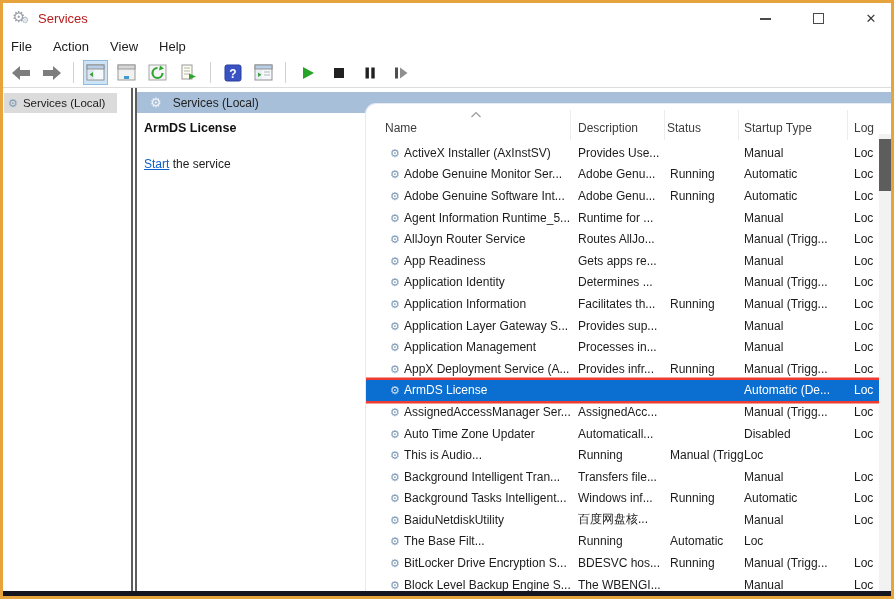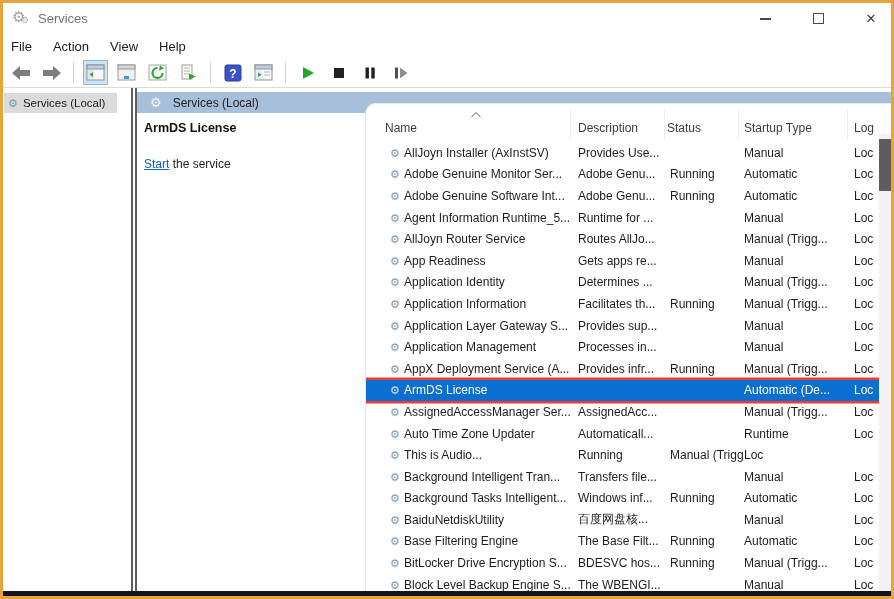--- a/index.html
+++ b/index.html
@@ -15,21 +15,21 @@
     background:#fff; overflow:hidden;
   }
   
   .titlebar {
     position:absolute; top:0; left:0; right:0; height:31px;
     display:flex; align-items:center; padding-left:9px;
   }
   .title-gear { position:relative; width:20px; height:18px; }
   .title-gear .g1 { position:absolute; left:0; top:-2px; font-size:15px; color:#9aa0a8; }
   .title-gear .g2 { position:absolute; left:9px; top:5px; font-size:9px; color:#aeb6c2; }
-  .window-title { font-size:13px; color:#737373; margin-left:6px; }
+  .window-title { font-size:13px; color:#b91c1c; margin-left:6px; }
   .win-controls { margin-left:auto; display:flex; align-items:center; gap:37px; margin-right:12px; }
   .win-btn { width:16px; height:16px; display:flex; align-items:center; justify-content:center; cursor:default; }
   .min-glyph { width:11px; height:0; border-top:2px solid #4a4a4a; }
   .max-glyph { width:11px; height:11px; border:1.5px solid #4a4a4a; }
   .close-glyph { font-size:13px; color:#3a3a3a; line-height:1; }
   
   .menubar {
     position:absolute; top:31px; left:0; right:0; height:24px;
     display:flex; align-items:center; padding-left:8px;
     font-size:13px; color:#1c1c1c;
@@ -256,21 +256,21 @@
           <span class="col-label" style="left:378px">Startup Type</span>
           <span class="col-label" style="left:488px">Log</span>
           <span class="col-sep" style="left:204px"></span>
           <span class="col-sep" style="left:298px"></span>
           <span class="col-sep" style="left:372px"></span>
           <span class="col-sep" style="left:481px"></span>
         </div>
         <div class="rows">
             <div class="svc-row">
               <span class="cell cicon"><span class="gear">⚙</span></span>
-              <span class="cell cname">AllJoyn Installer (AxInstSV)</span>
+              <span class="cell cname">ActiveX Installer (AxInstSV)</span>
               <span class="cell cdesc">Provides Use...</span>
               <span class="cell cstat"></span>
               <span class="cell cstart">Manual</span>
               <span class="cell clog">Loc</span>
             </div>
             <div class="svc-row">
               <span class="cell cicon"><span class="gear">⚙</span></span>
               <span class="cell cname">Adobe Genuine Monitor Ser...</span>
               <span class="cell cdesc">Adobe Genu...</span>
               <span class="cell cstat">Running</span>
@@ -363,21 +363,21 @@
               <span class="cell cdesc">AssignedAcc...</span>
               <span class="cell cstat"></span>
               <span class="cell cstart">Manual (Trigg...</span>
               <span class="cell clog">Loc</span>
             </div>
             <div class="svc-row">
               <span class="cell cicon"><span class="gear">⚙</span></span>
               <span class="cell cname">Auto Time Zone Updater</span>
               <span class="cell cdesc">Automaticall...</span>
               <span class="cell cstat"></span>
-              <span class="cell cstart">Runtime</span>
+              <span class="cell cstart">Disabled</span>
               <span class="cell clog">Loc</span>
             </div>
             <div class="svc-row">
               <span class="cell cicon"><span class="gear">⚙</span></span>
               <span class="cell cdesc">This is Audio...</span>
               <span class="cell cstat">Running</span>
               <span class="cell cstart">Manual (Trigg...</span>
               <span class="cell clog">Loc</span>
             </div>
             <div class="svc-row">
@@ -399,21 +399,20 @@
             <div class="svc-row">
               <span class="cell cicon"><span class="gear">⚙</span></span>
               <span class="cell cname">BaiduNetdiskUtility</span>
               <span class="cell cdesc">百度网盘核...</span>
               <span class="cell cstat"></span>
               <span class="cell cstart">Manual</span>
               <span class="cell clog">Loc</span>
             </div>
             <div class="svc-row">
               <span class="cell cicon"><span class="gear">⚙</span></span>
-              <span class="cell cname">Base Filtering Engine</span>
               <span class="cell cdesc">The Base Filt...</span>
               <span class="cell cstat">Running</span>
               <span class="cell cstart">Automatic</span>
               <span class="cell clog">Loc</span>
             </div>
             <div class="svc-row">
               <span class="cell cicon"><span class="gear">⚙</span></span>
               <span class="cell cname">BitLocker Drive Encryption S...</span>
               <span class="cell cdesc">BDESVC hos...</span>
               <span class="cell cstat">Running</span>

